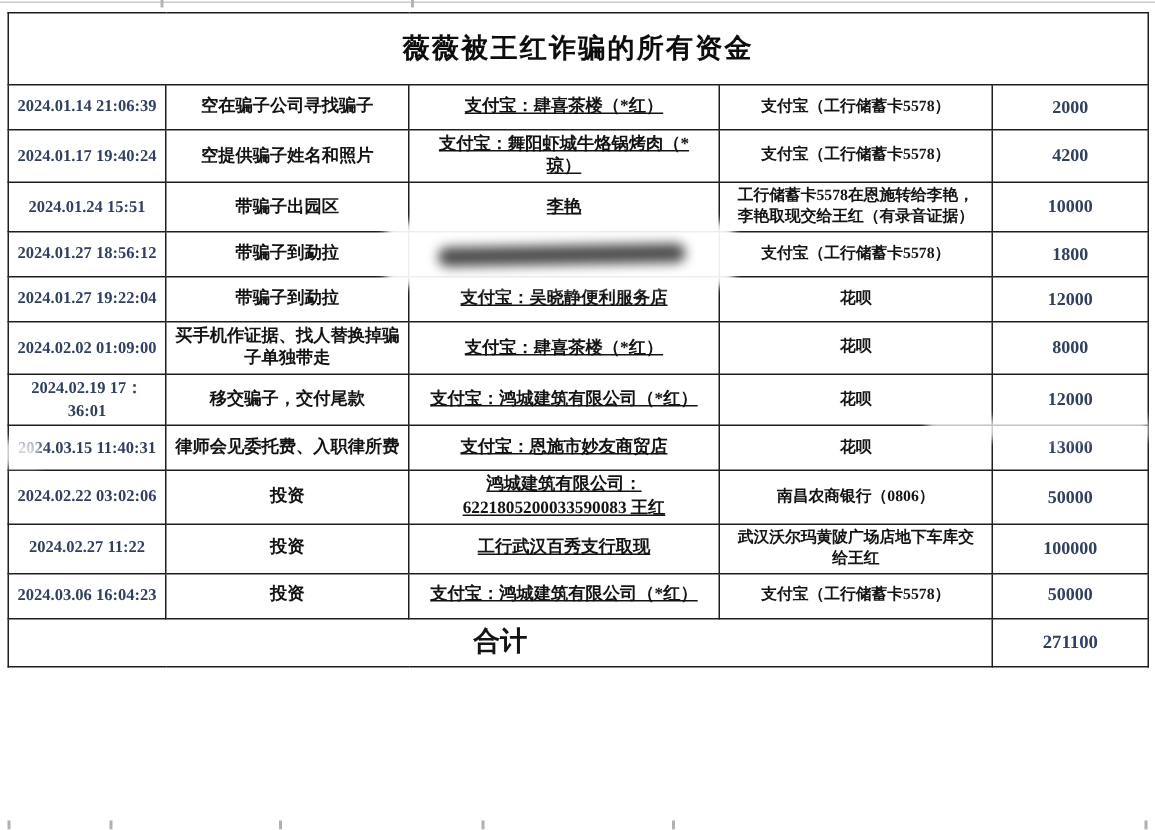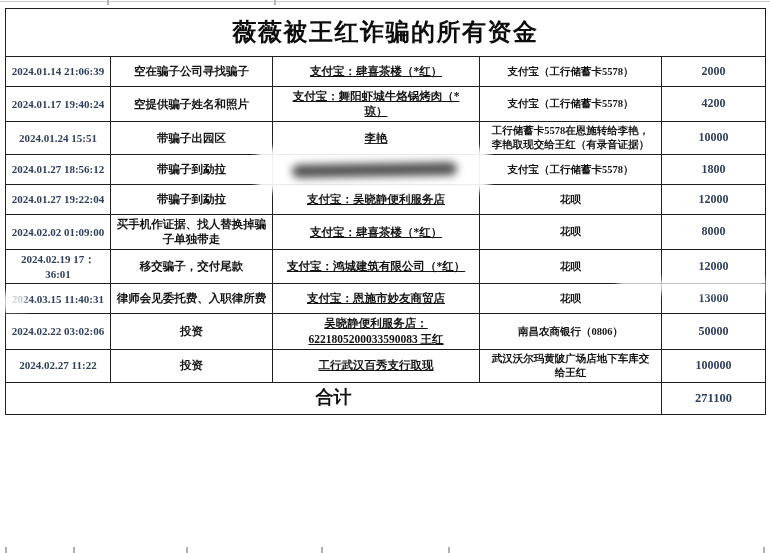--- a/index.html
+++ b/index.html
@@ -22,21 +22,21 @@
   }
   td, th {
     border:1.6px solid #1f1f1f;
     text-align:center; vertical-align:middle;
     font-weight:bold;
     padding:2px 3px;
     white-space:pre-line;
     line-height:1.32;
     overflow:visible;
   }
-  .title-cell { font-size:24px; height:48px; letter-spacing:1.5px; color:#0d0d0d; border-bottom:1.8px solid #1f1f1f; }
+  .title-cell { font-size:18px; height:48px; letter-spacing:1.5px; color:#0d0d0d; border-bottom:1.8px solid #1f1f1f; }
   tr.header-row th { font-size:12px; height:34px; }
   tbody tr { height:30px; }
   .col-time    { font-size:11px;  color:#31405e; padding:2px 1px; }
   .col-purpose { font-size:11.5px; }
   .col-account { font-size:11.5px;text-decoration:underline; }
   .col-method  { font-size:10.5px;margin-top:38px; }
   .col-amount  { font-size:12px; color:#31405e; }
   .total-label-cell  { font-size:18px; height:32px; }
   .total-amount-cell { font-size:12.5px; color:#31405e; }
 
@@ -140,32 +140,39 @@
       <tr>
         <td class="col-time">2024.03.15 11:40:31</td>
         <td class="col-purpose">律师会见委托费、入职律所费</td>
         <td class="col-account">支付宝：恩施市妙友商贸店</td>
         <td class="col-method">花呗</td>
         <td class="col-amount">13000</td>
       </tr>
       <tr>
         <td class="col-time">2024.02.22 03:02:06</td>
         <td class="col-purpose">投资</td>
-        <td class="col-account">吴晓静便利服务店：
+        <td class="col-account">鸿城建筑有限公司：
 6221805200033590083  王红</td>
         <td class="col-method">南昌农商银行（0806）</td>
         <td class="col-amount">50000</td>
       </tr>
       <tr>
         <td class="col-time">2024.02.27 11:22</td>
         <td class="col-purpose">投资</td>
         <td class="col-account">工行武汉百秀支行取现</td>
         <td class="col-method">武汉沃尔玛黄陂广场店地下车库交
 给王红</td>
         <td class="col-amount">100000</td>
+      </tr>
+      <tr>
+        <td class="col-time">2024.03.06 16:04:23</td>
+        <td class="col-purpose">投资</td>
+        <td class="col-account">支付宝：鸿城建筑有限公司（*红）</td>
+        <td class="col-method">支付宝（工行储蓄卡5578）</td>
+        <td class="col-amount">50000</td>
       </tr>
     </tbody>
   <tfoot>
     <tr>
       <td class="total-label-cell" colspan="4">合计</td>
       <td class="total-amount-cell">271100</td>
     </tr>
   </tfoot>
 </table>
 

